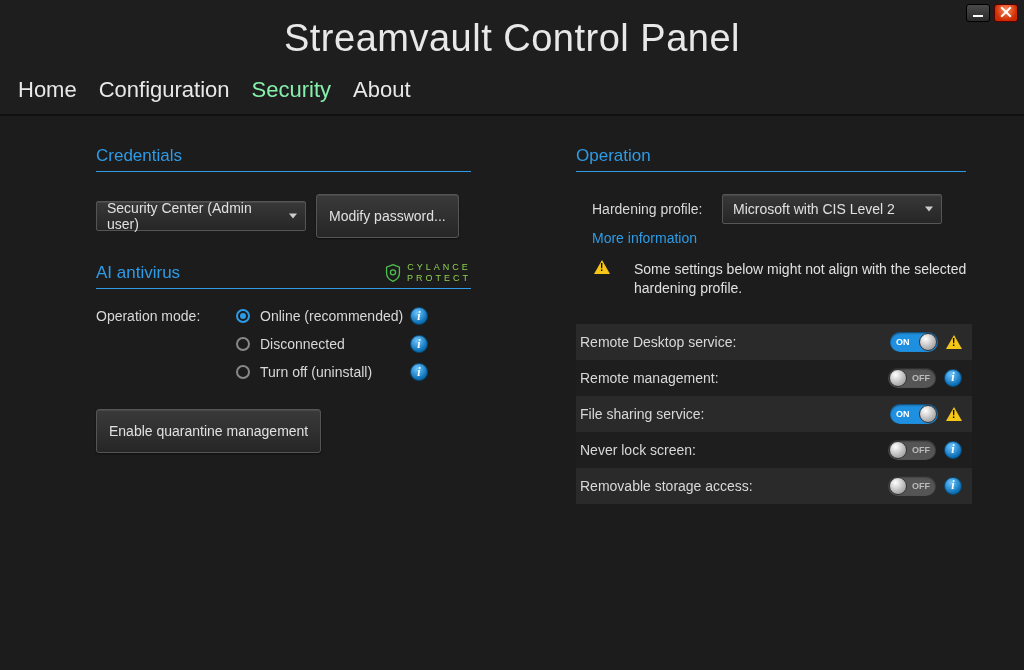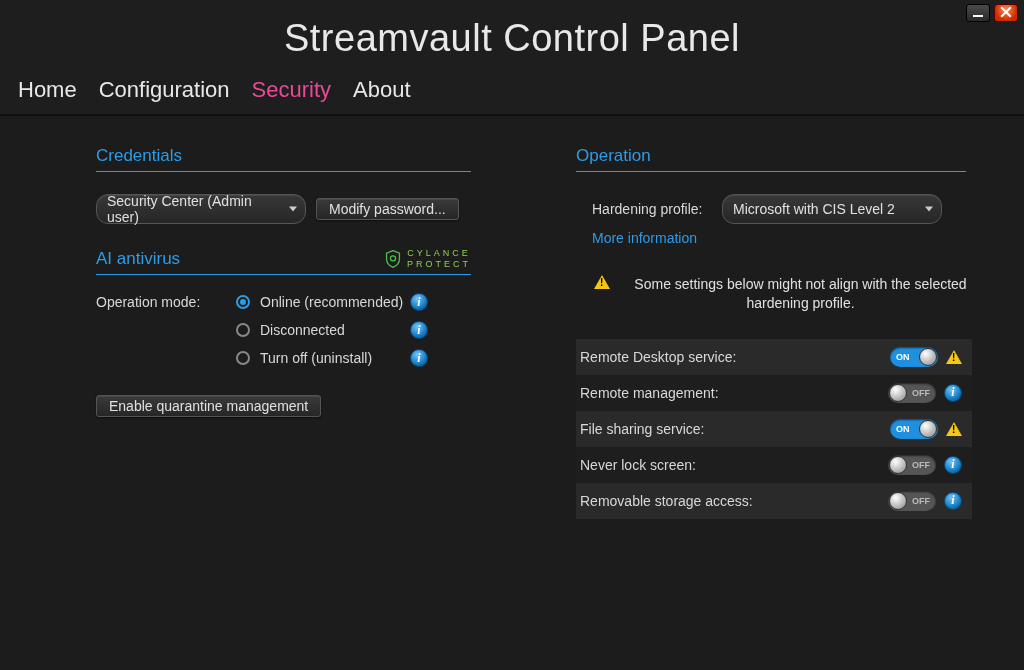--- a/index.html
+++ b/index.html
@@ -50,59 +50,59 @@
     gap: 22px;
     background:#1e1e1e;
   }
   .nav-item {
     font-size: 22px;
     font-weight: 300;
     line-height: 28px;
     color: #e8e8e8;
     cursor: pointer;
   }
-  .nav-item.active { color: #ec4899; }
+  .nav-item.active { color: #86efac; }
   .content {
     display: flex;
     padding: 30px 50px 0 96px;
     gap: 80px;
   }
   .col { flex: 0 0 400px; }
   .section-title {
     color: #2e9be6;
     font-size: 17px;
     font-weight: 300;
     padding-bottom: 5px;
     border-bottom: 1px solid #2e9be6;
     margin-bottom: 22px;
     width: 375px;
   }
   .row { display:flex; align-items:center; gap:10px; }
   .dropdown {
     background: linear-gradient(#383838,#262626);
     border: 1px solid #555;
-    border-radius: 12px;
+    border-radius: 2px;
     color: #e0e0e0;
     height: 30px;
     padding: 0 26px 0 10px;
     font-size: 14px;
     position: relative;
     display:flex; align-items:center;
     box-shadow: inset 0 1px 0 rgba(255,255,255,.08);
   }
   .dropdown .caret {
     position:absolute; right:8px; top:50%; transform:translateY(-50%);
     width:0;height:0;border-left:4px solid transparent;border-right:4px solid transparent;border-top:5px solid #ccc;
   }
   .btn {
     background: linear-gradient(#3a3a3a,#262626);
     border: 1px solid #555;
     border-radius: 3px;
     color: #e0e0e0;
-    height: 22px;
+    height: 44px;
     padding: 0 12px;
     font-size: 14px;
     display:flex;align-items:center;
     box-shadow: inset 0 1px 0 rgba(255,255,255,.08), 0 1px 2px rgba(0,0,0,.5);
     cursor:pointer;
   }
   .ai-header {
     display:flex; align-items:center; justify-content:space-between;
     width:375px;
     margin-top: 24px;
@@ -146,21 +146,21 @@
     position:relative;
     display:inline-block;
   }
   .warn-icon::after{
     content:"!";
     position:absolute; left:-2px; top:2px;
     font-size:10px; font-weight:bold; color:#000;
   }
   .link { color:#2e9be6; cursor:pointer; }
   .hardening-label { display:inline-block; width:120px;}
-  .warn-box { display:flex; gap:24px; margin-top:29px; padding-left:2px; width:375px;text-align:center;}
+  .warn-box { display:flex; gap:24px; margin-top:14px; padding-left:2px; width:375px;}
   .warn-text { color:#e0e0e0; line-height:1.35; font-size:14px; }
   .settings-list { margin-top:26px; }
   .setting-row {
     height:36px;
     display:flex; align-items:center;
     padding: 0 10px 0 4px;
     gap:8px;
   }
   .setting-row:nth-child(odd){ background:#2a2a2a; }
   .setting-row:nth-child(even){ background:#1e1e1e; }

